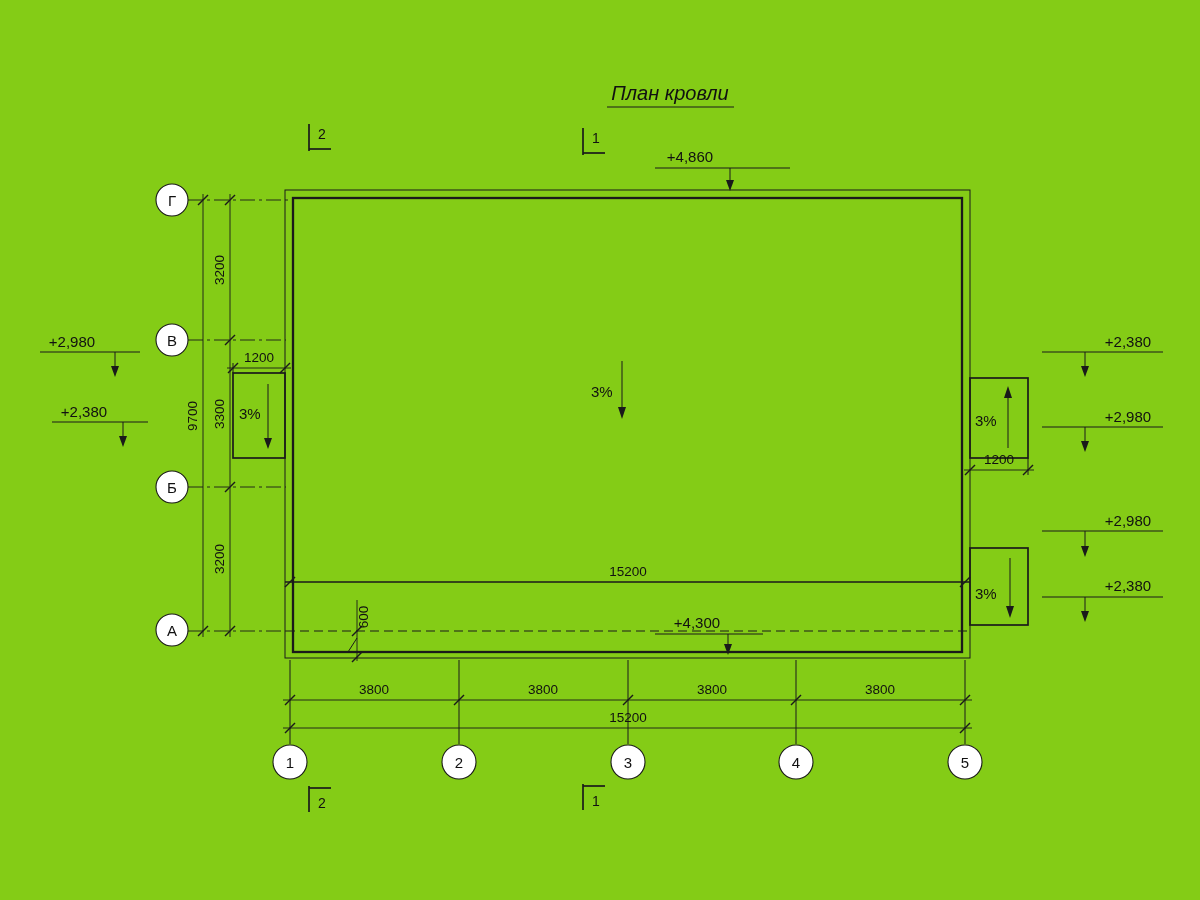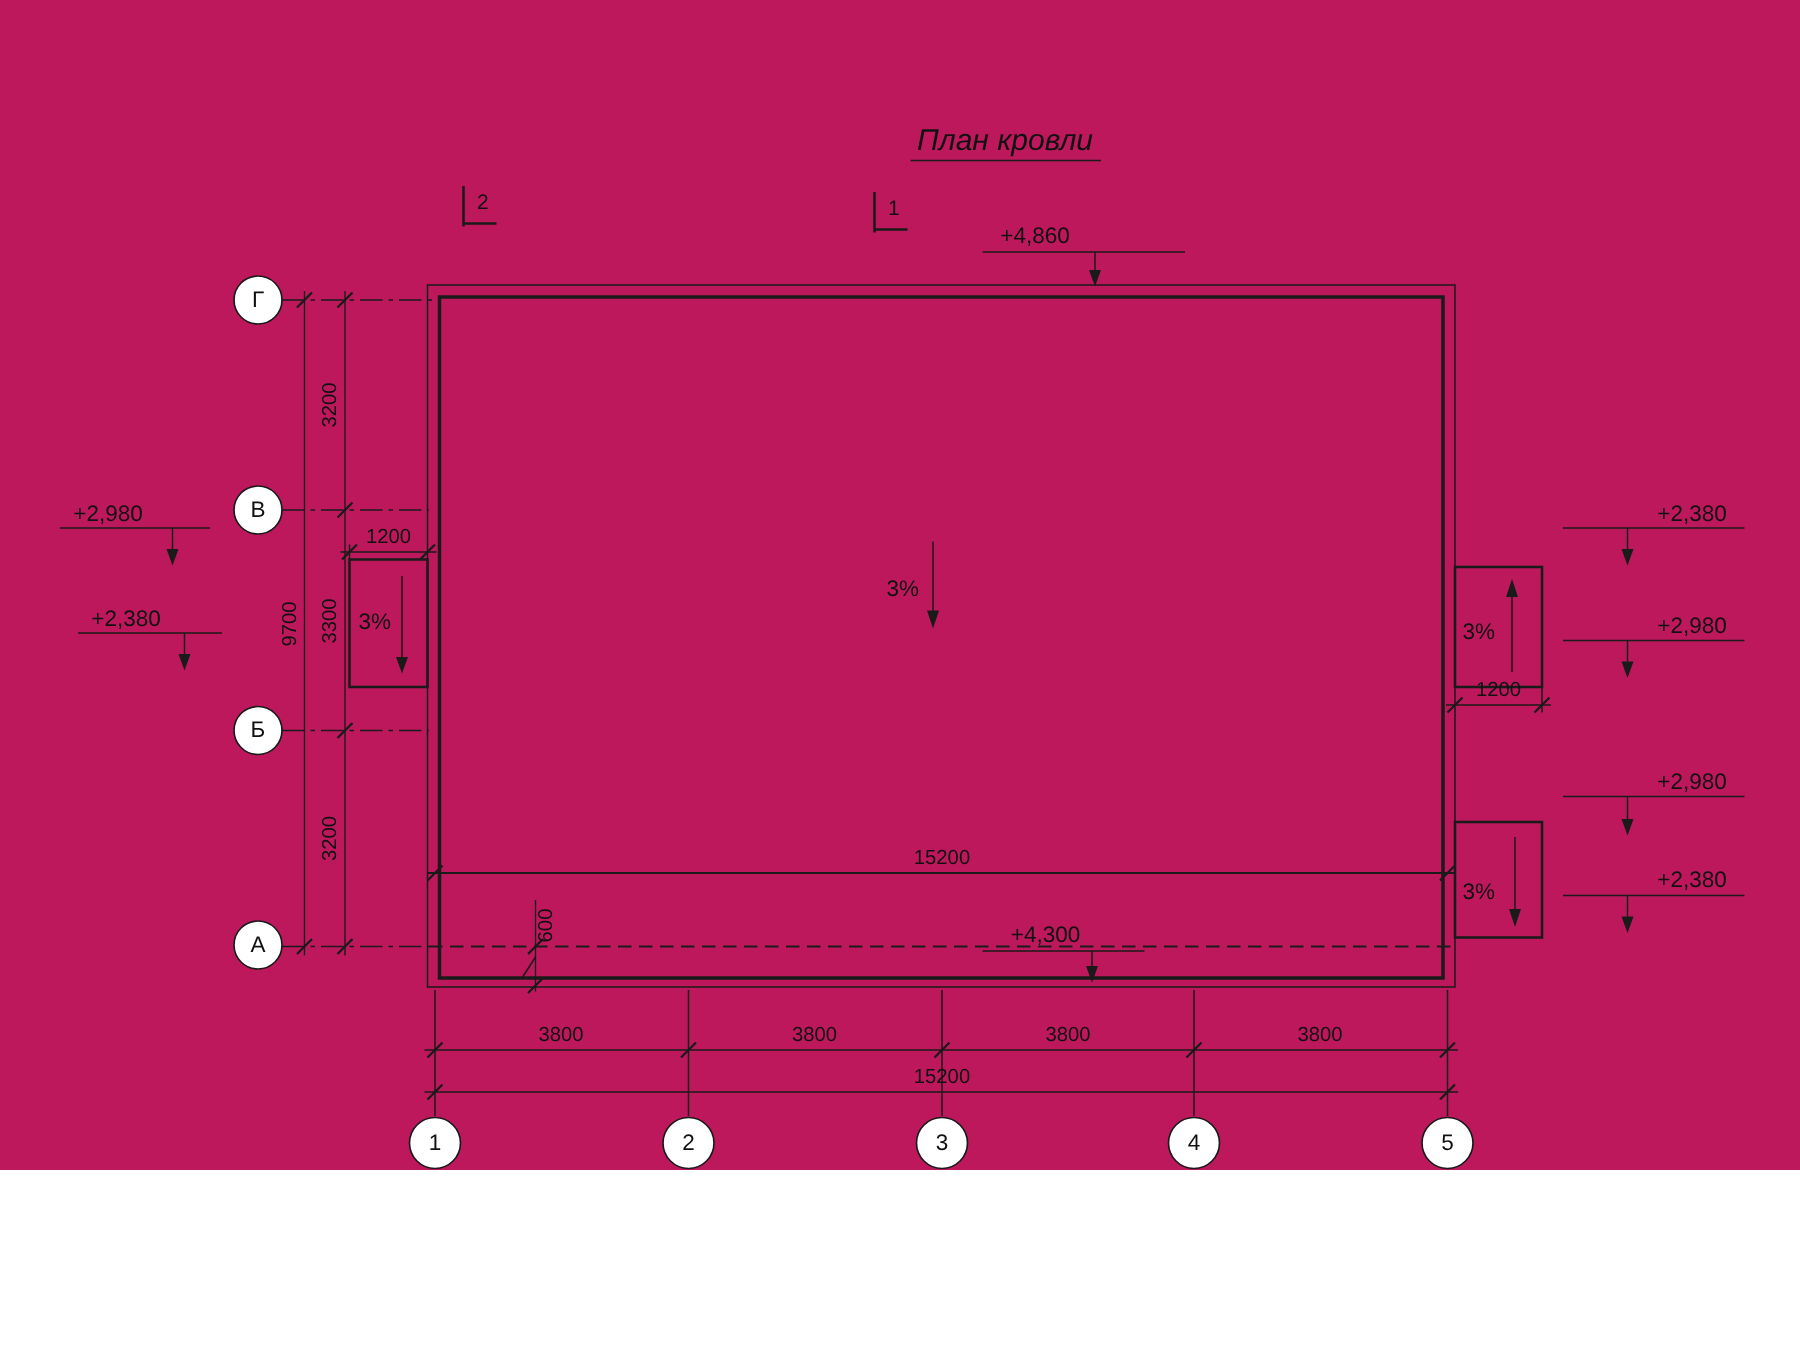--- a/index.html
+++ b/index.html
@@ -1,16 +1,16 @@
 <!DOCTYPE html>
 <html><head>
 <meta charset="utf-8">
 <style>
   html,body{margin:0;padding:0;background:#fff;}
-  .canvas{position:relative;width:1200px;height:780px;background:#be185d;overflow:hidden;}
+  .canvas{position:relative;width:1200px;height:900px;background:#84cc16;overflow:hidden;}
   svg{display:block;}
   
   .thin{stroke:#1a1a1a;stroke-width:1;fill:none}
   .med{stroke:#1a1a1a;stroke-width:1.7;fill:none}
   .thick{stroke:#1a1a1a;stroke-width:2.3;fill:none}
   .dim{stroke:#1a1a1a;stroke-width:0.9;fill:none}
   .dim2{stroke:#1a1a1a;stroke-width:1.3;fill:none}
   .tick{stroke:#1a1a1a;stroke-width:1.5}
   .axis{stroke:#1a1a1a;stroke-width:0.9;fill:none;stroke-dasharray:15 4 3 4}
   .dash{stroke:#1a1a1a;stroke-width:1.2;fill:none;stroke-dasharray:9 5}

